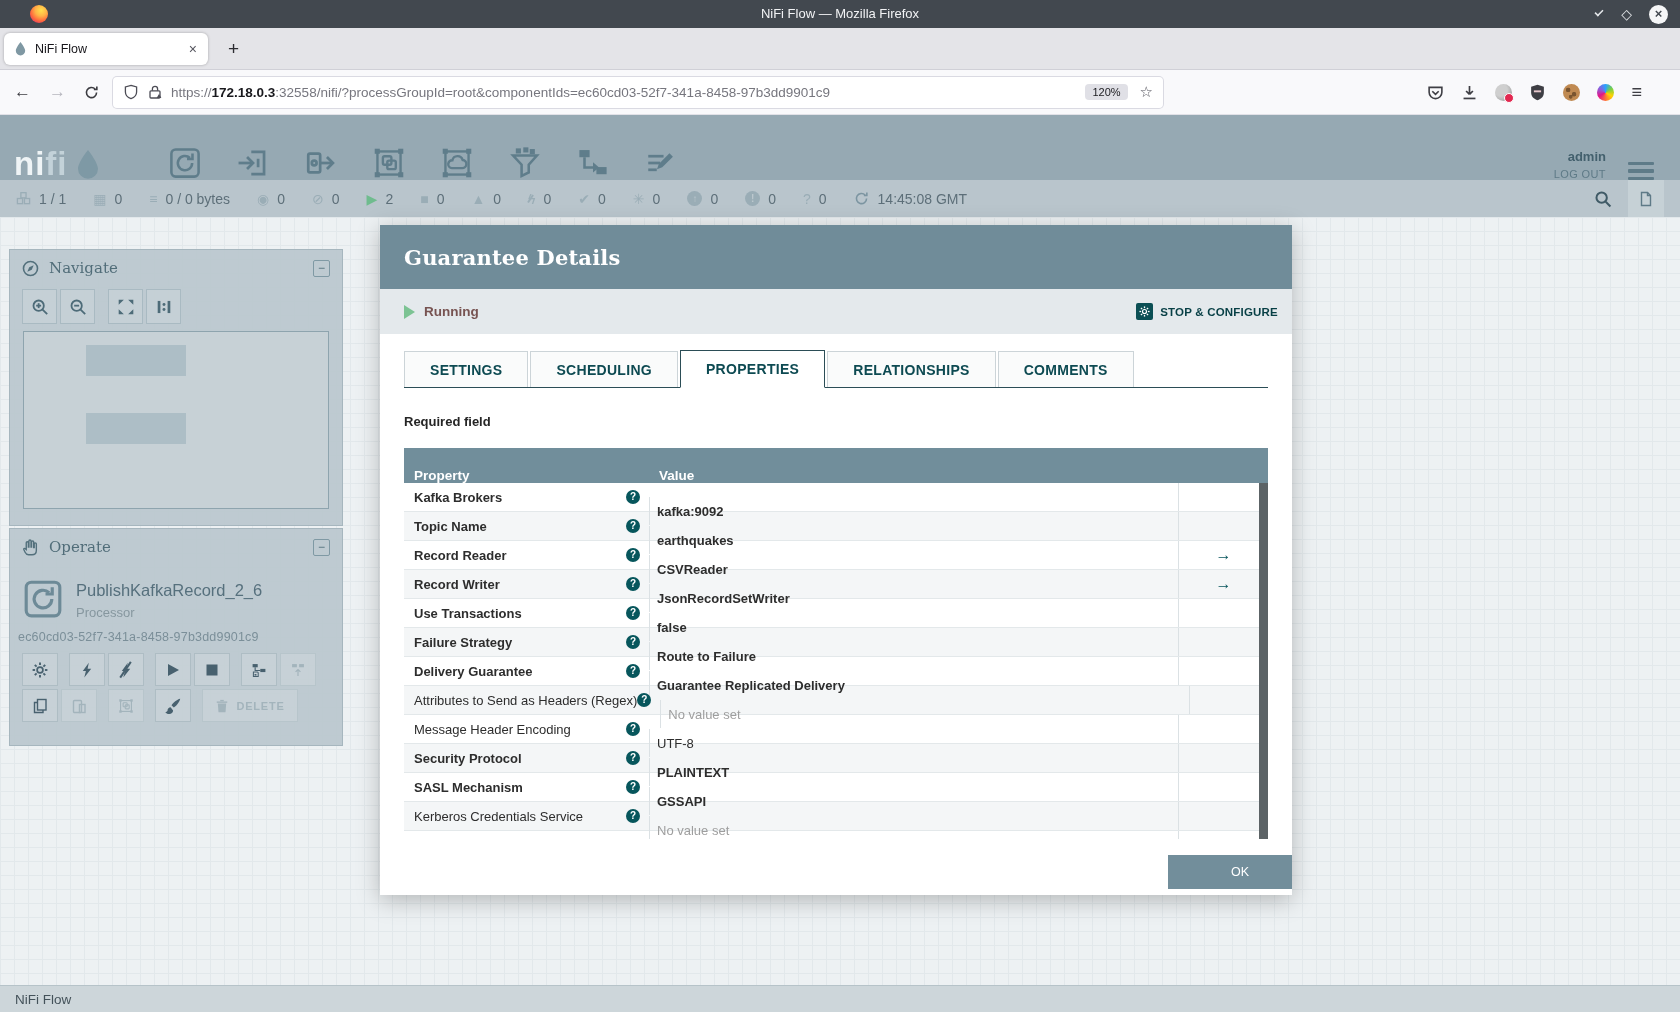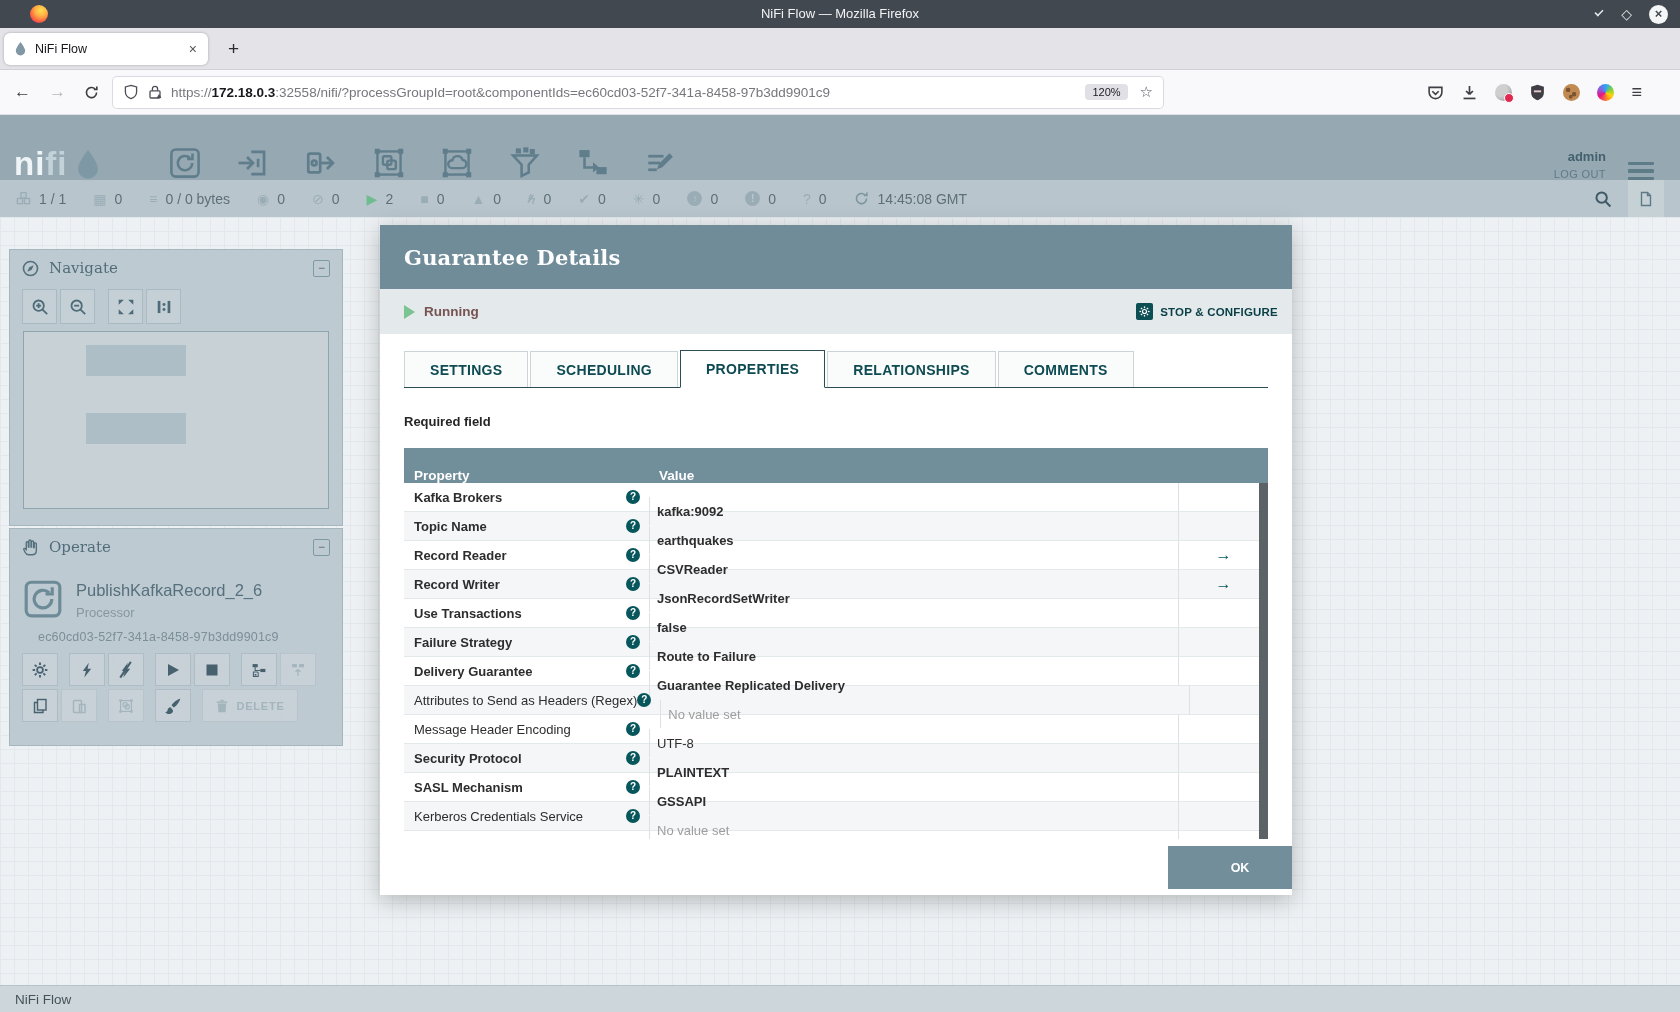--- a/index.html
+++ b/index.html
@@ -126,21 +126,21 @@
   .nav-btn.sep { margin-left:13px; }
   .minimap { position:relative; margin:7px 13px 0; height:178px; background:#c7d1d6;
     border:1px solid #8ea4ae; }
   .mm-rect { position:absolute; left:62px; width:100px; height:31px; background:#adbec6; }
   .mm-a { top:13px; } .mm-b { top:81px; }
 
   .op-card { display:flex; gap:12px; padding:4px 12px 0; align-items:flex-end;margin-top:12px; }
   .op-card .stamp { width:42px; height:42px; color:#6d8a97; flex:none; }
   .op-name { font-size:16.5px; color:#56707d; }
   .op-type { font-size:13px; color:#86979f; margin-top:5px; }
-  .op-id { padding:10px 28px 6px; font-size:12.5px; color:#7b8f99; letter-spacing:.2px; }
+  .op-id { padding:10px 8px 6px; font-size:12.5px; color:#7b8f99; letter-spacing:.2px; }
   .op-row { display:flex; margin:3px 12px 0; }
   .op-btn { width:36px; height:33px; border:1px solid #aebdc4; background:rgba(255,255,255,.14);
     display:flex; align-items:center; justify-content:center; color:#48616f; }
   .op-btn .ic { width:16px; height:16px; }
   .op-btn + .op-btn { margin-left:3px; }
   .op-btn.sep { margin-left:11px; }
   .op-btn.disabled { color:#a3b4bc; border-color:#b7c5cb; }
   .op-del { width:96px; display:flex; gap:7px; font-size:11px; font-weight:bold; letter-spacing:.8px; }
 
   
@@ -191,22 +191,22 @@
   .c-goto { flex:1; border-left:1px solid #dbe1e4; height:100%; display:flex; align-items:center;
     justify-content:center; }
   .goarrow { color:#07555c; font-size:16px; font-weight:bold; }
   .prow.required .plabel, .prow.required .c-val { font-weight:bold; }
   .prow.unset .c-val { color:#9e9e9e; font-weight:normal; }
   .prow.clipped { height:10px; overflow:hidden; border-bottom:none; align-items:flex-start; }
   .prow.clipped > div { height:29px; }
   .sbar { position:absolute; top:35px; right:0; width:9px; bottom:0; background:#c4cdd1; }
   .sbar-thumb { position:absolute; left:0; right:0; top:0; bottom:0; background:#5c6366; }
 
-  .ok-btn { position:absolute; right:0; bottom:6px; width:124px; height:43px; background:#728e9b;
-    color:#fff; font-size:12.5px; font-weight:bold; display:flex; align-items:center; justify-content:center;padding-left:20px; }
+  .ok-btn { position:absolute; right:0; bottom:6px; width:124px; height:34px; background:#728e9b;
+    color:#fff; font-size:12.5px; font-weight:normal; display:flex; align-items:center; justify-content:center;padding-left:20px; }
 </style>
 </head>
 <body>
 
 <svg width="0" height="0" style="position:absolute" aria-hidden="true">
   <defs>
     <symbol id="i-droplet" viewBox="0 0 16 16">
         <path d="M8 1C8 1 3 7.2 3 10.4a5 5 0 0 0 10 0C13 7.2 8 1 8 1z"></path>
       </symbol>
     <symbol id="i-cubes" viewBox="0 0 16 16" fill="none" stroke="currentColor" stroke-width="1.4">

